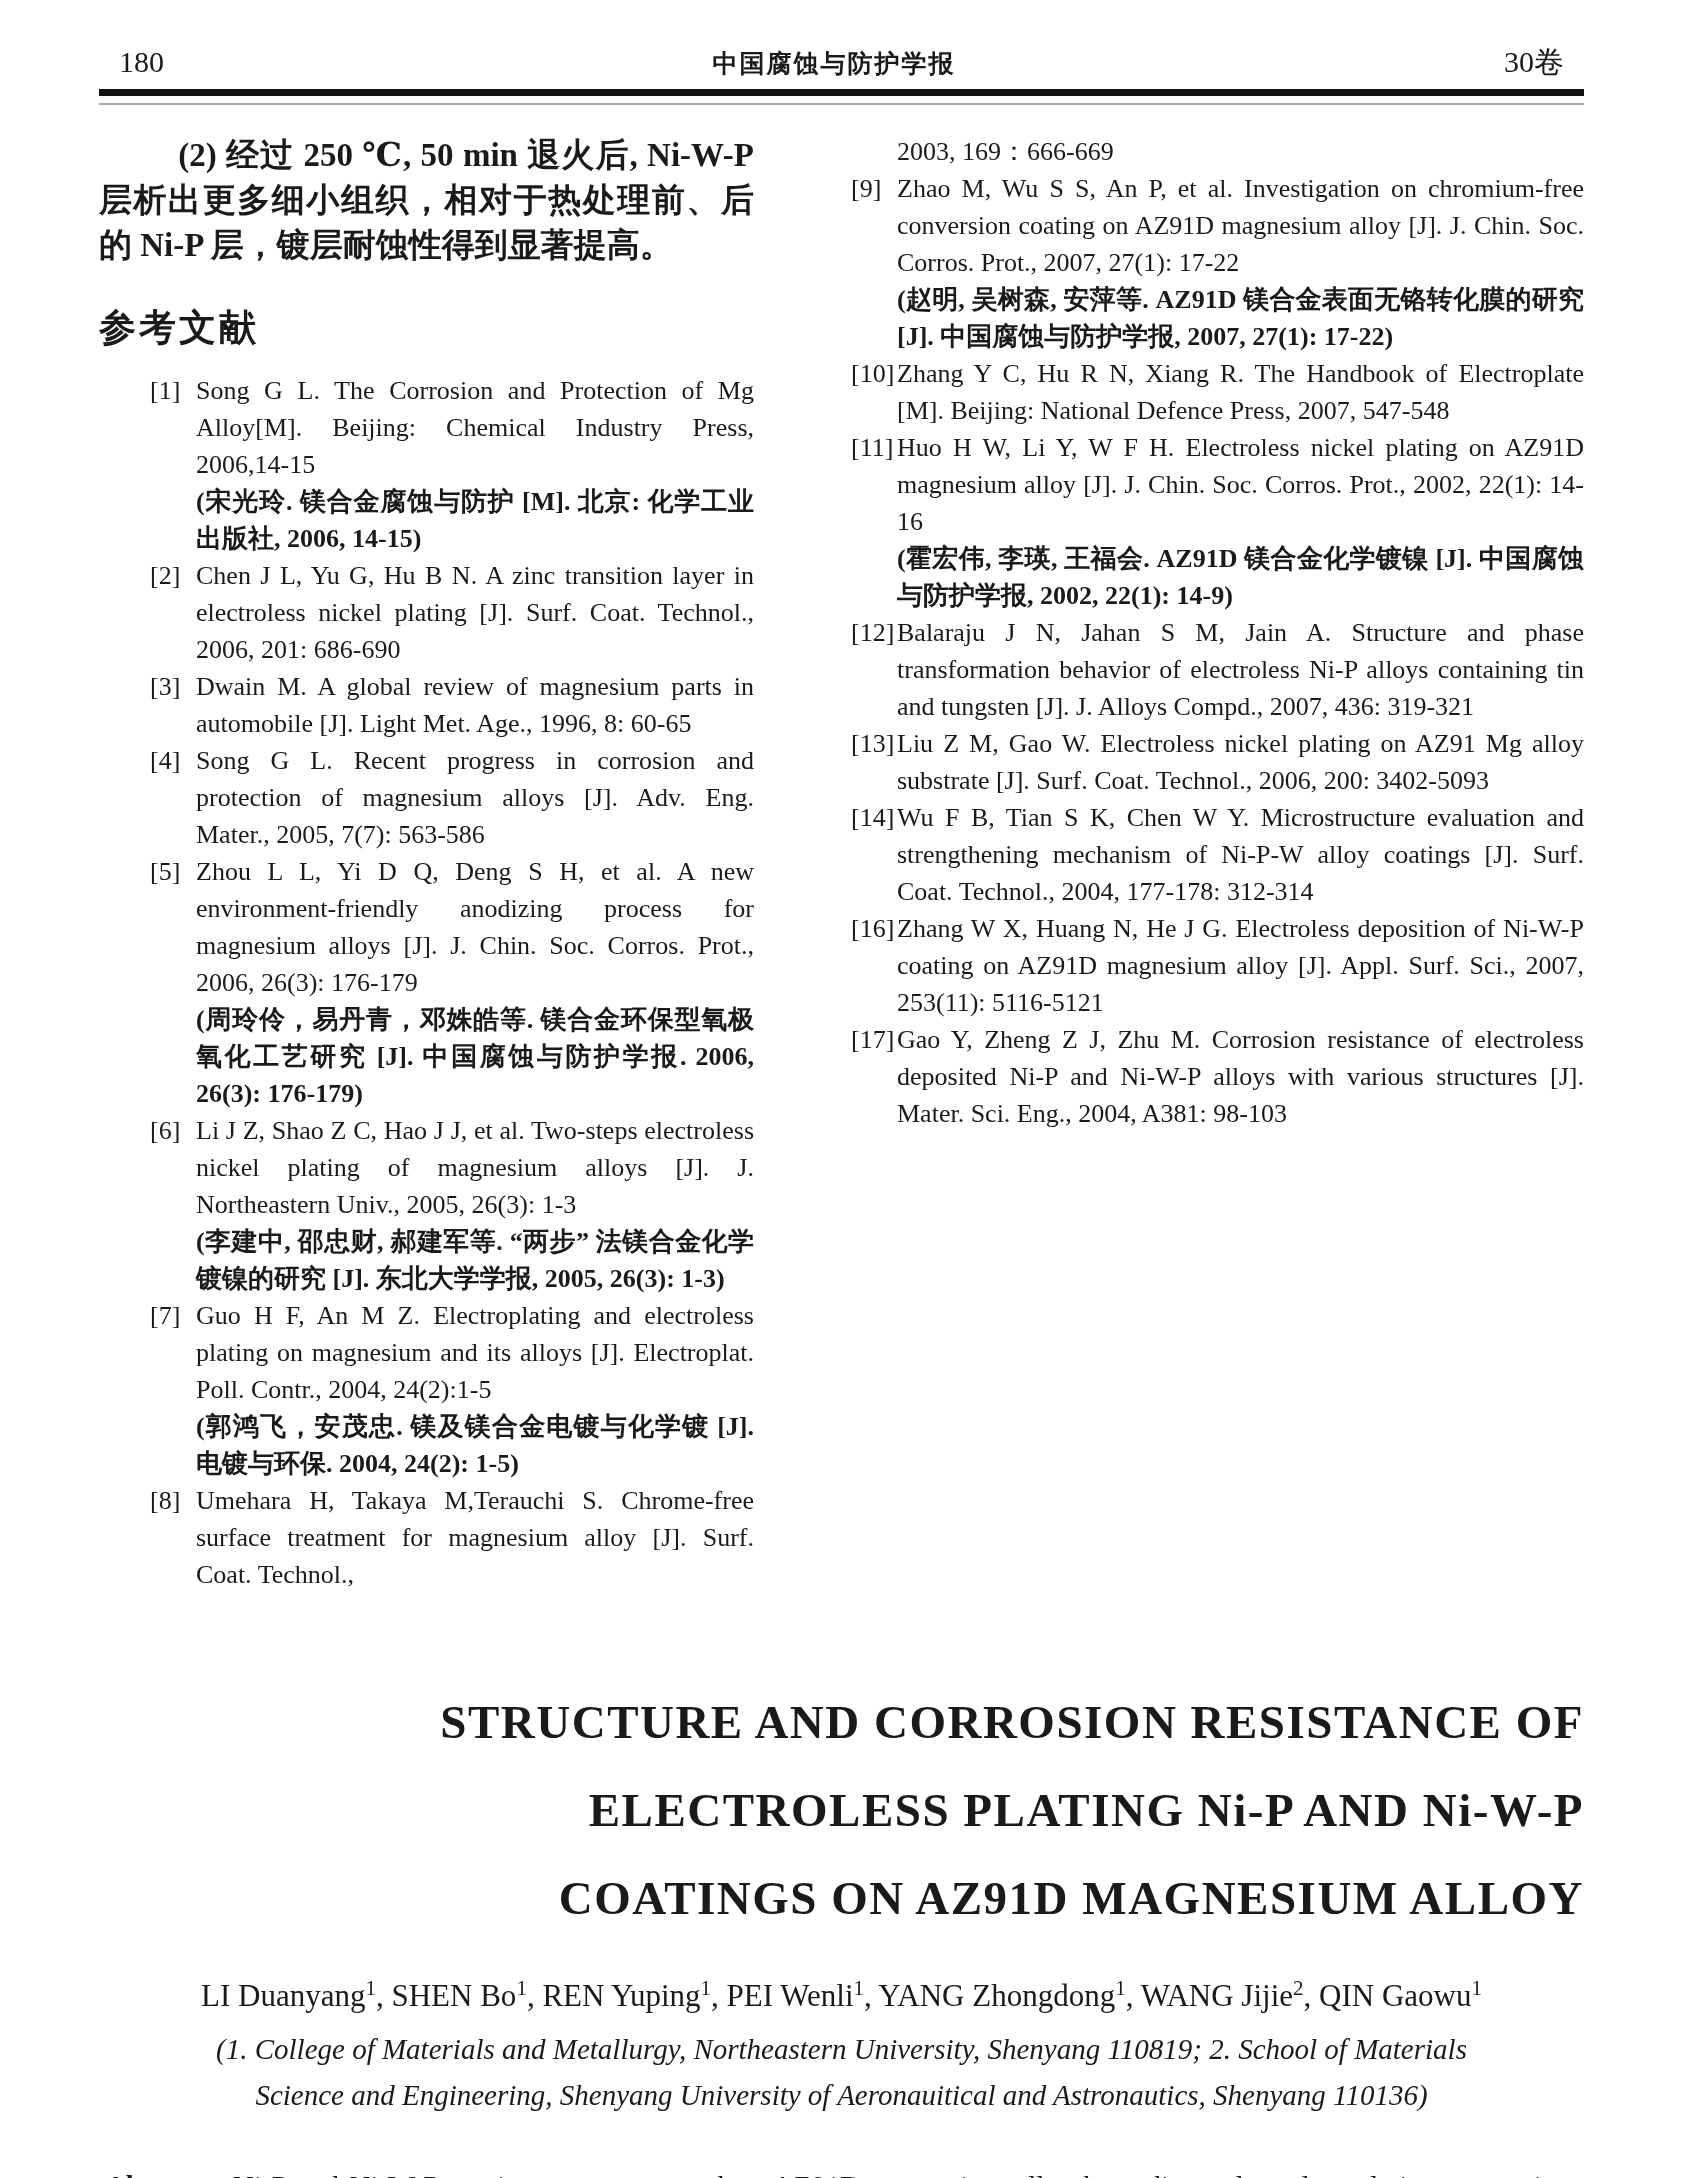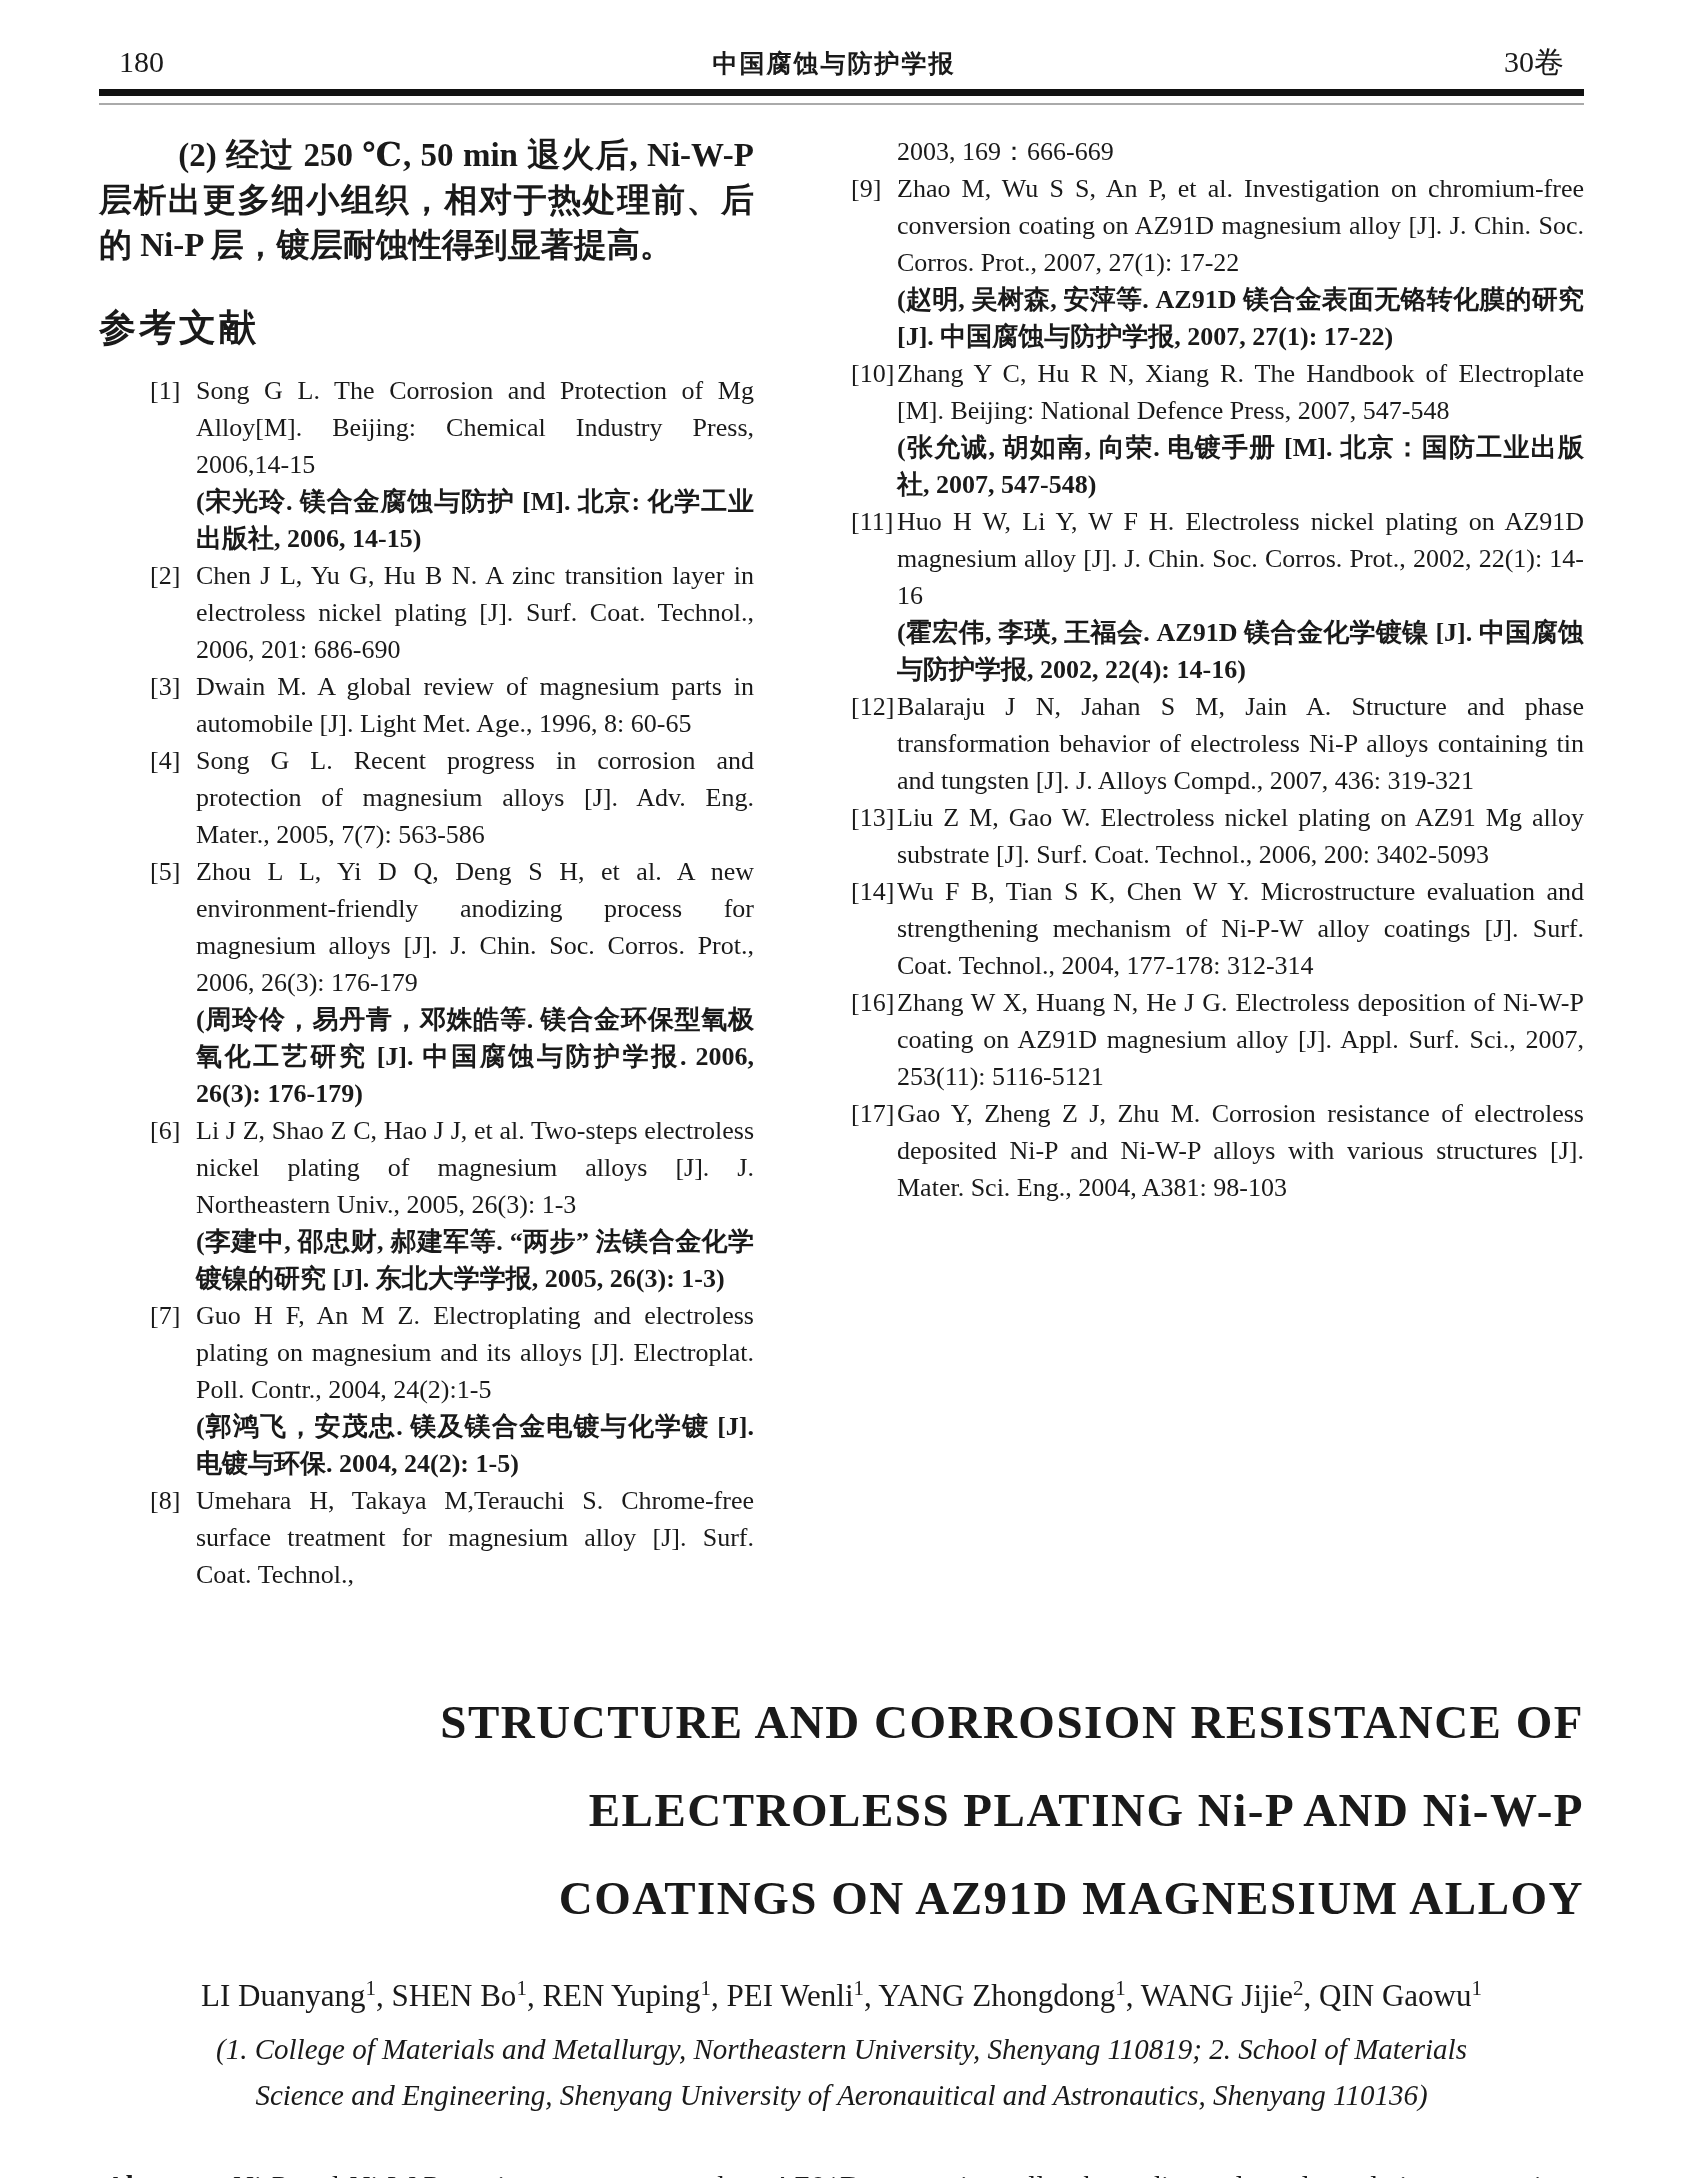--- a/index.html
+++ b/index.html
@@ -133,26 +133,25 @@
             <span class="ref-en">2003, 169：666-669</span>
           </div>
           <div class="ref">
             <span class="ref-label">[9]</span>
             <span class="ref-en">Zhao M, Wu S S, An P, et al. Investigation on chromium-free conversion coating on AZ91D magnesium alloy [J]. J. Chin. Soc. Corros. Prot., 2007, 27(1): 17-22</span>
             <span class="ref-cn">(赵明, 吴树森, 安萍等. AZ91D 镁合金表面无铬转化膜的研究 [J]. 中国腐蚀与防护学报, 2007, 27(1): 17-22)</span>
           </div>
           <div class="ref">
             <span class="ref-label">[10]</span>
             <span class="ref-en">Zhang Y C, Hu R N, Xiang R. The Handbook of Electroplate [M]. Beijing: National Defence Press, 2007, 547-548</span>
-            <span class="ref-cn">(张允诚, 胡如南, 向荣. 电镀手册 [M]. 北京：国防工业出版社, 2007, 547-548)</span>
           </div>
           <div class="ref">
             <span class="ref-label">[11]</span>
             <span class="ref-en">Huo H W, Li Y, W F H. Electroless nickel plating on AZ91D magnesium alloy [J]. J. Chin. Soc. Corros. Prot., 2002, 22(1): 14-16</span>
-            <span class="ref-cn">(霍宏伟, 李瑛, 王福会. AZ91D 镁合金化学镀镍 [J]. 中国腐蚀与防护学报, 2002, 22(4): 14-16)</span>
+            <span class="ref-cn">(霍宏伟, 李瑛, 王福会. AZ91D 镁合金化学镀镍 [J]. 中国腐蚀与防护学报, 2002, 22(1): 14-9)</span>
           </div>
           <div class="ref">
             <span class="ref-label">[12]</span>
             <span class="ref-en">Balaraju J N, Jahan S M, Jain A. Structure and phase transformation behavior of electroless Ni-P alloys containing tin and tungsten [J]. J. Alloys Compd., 2007, 436: 319-321</span>
           </div>
           <div class="ref">
             <span class="ref-label">[13]</span>
             <span class="ref-en">Liu Z M, Gao W. Electroless nickel plating on AZ91 Mg alloy substrate [J]. Surf. Coat. Technol., 2006, 200: 3402-5093</span>
           </div>
           <div class="ref">

